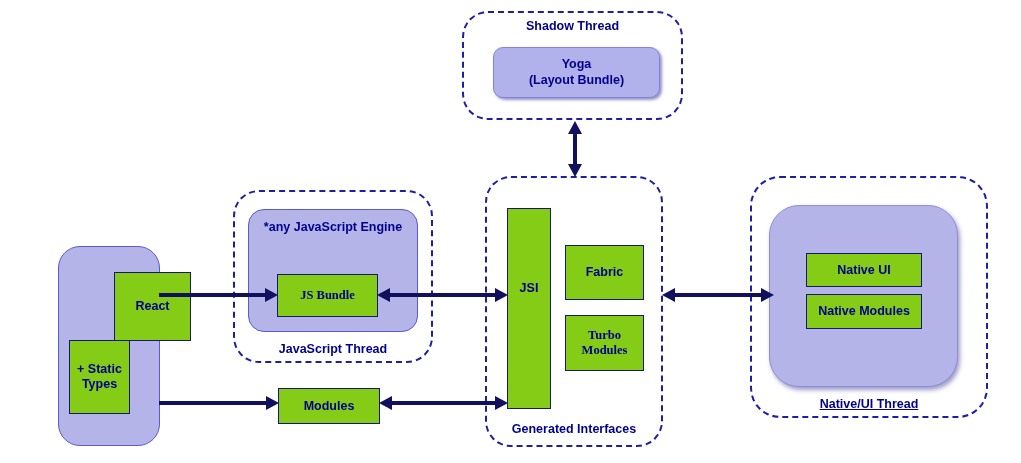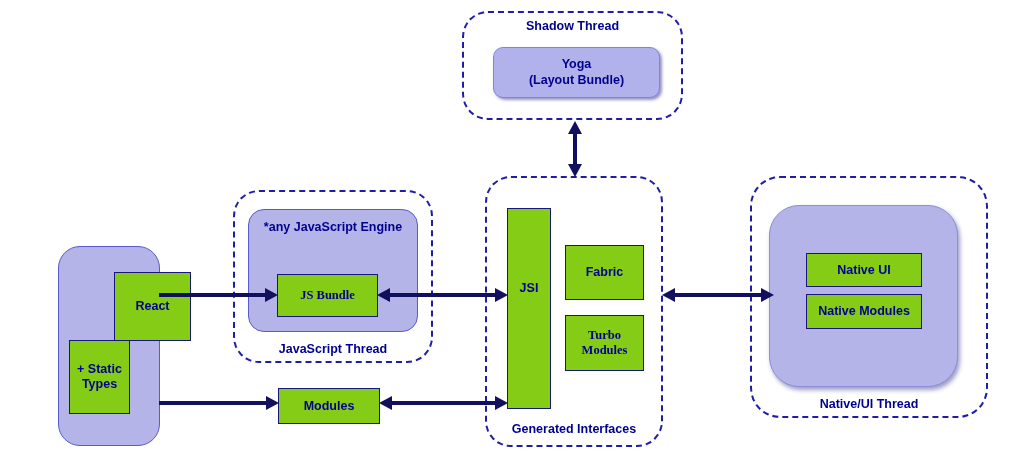--- a/index.html
+++ b/index.html
@@ -65,21 +65,21 @@
 
   #codegen-box    { left:278px; top:388px; width:102px; height:36px; }
 
   #gen-group      { left:485px; top:176px; width:178px; height:271px; }
   #gen-label      { bottom:9px; }
   #jsi-box        { left:507px; top:208px; width:44px; height:201px; padding-bottom:40px; }
   #fabric-box     { left:565px; top:245px; width:79px; height:55px; }
   #turbo-box      { left:565px; top:315px; width:79px; height:56px; padding:0 8px;font-family:Liberation Serif, serif; }
 
   #native-group   { left:750px; top:176px; width:238px; height:242px; border-radius:30px; }
-  #native-label   { bottom:5px; }
+  #native-label   { bottom:5px;text-decoration:underline; }
   #native-container { left:769px; top:205px; width:189px; height:182px; border-radius:30px;
                       border:1px solid #8d8dd9; box-shadow:2px 3px 4px rgba(60,60,150,.5); }
   #native-ui-box      { left:806px; top:253px; width:116px; height:34px; }
   #native-modules-box { left:806px; top:294px; width:116px; height:35px; }
 
   #arrow-react-jsbundle   { left:159px; top:288px; width:119px; }
   #arrow-jsbundle-jsi     { left:377px; top:288px; width:131px; }
   #arrow-react-codegen    { left:159px; top:396px; width:120px; }
   #arrow-codegen-jsi      { left:379px; top:396px; width:129px; }
   #arrow-shadow-generated { left:568px; top:121px; height:56px; }

